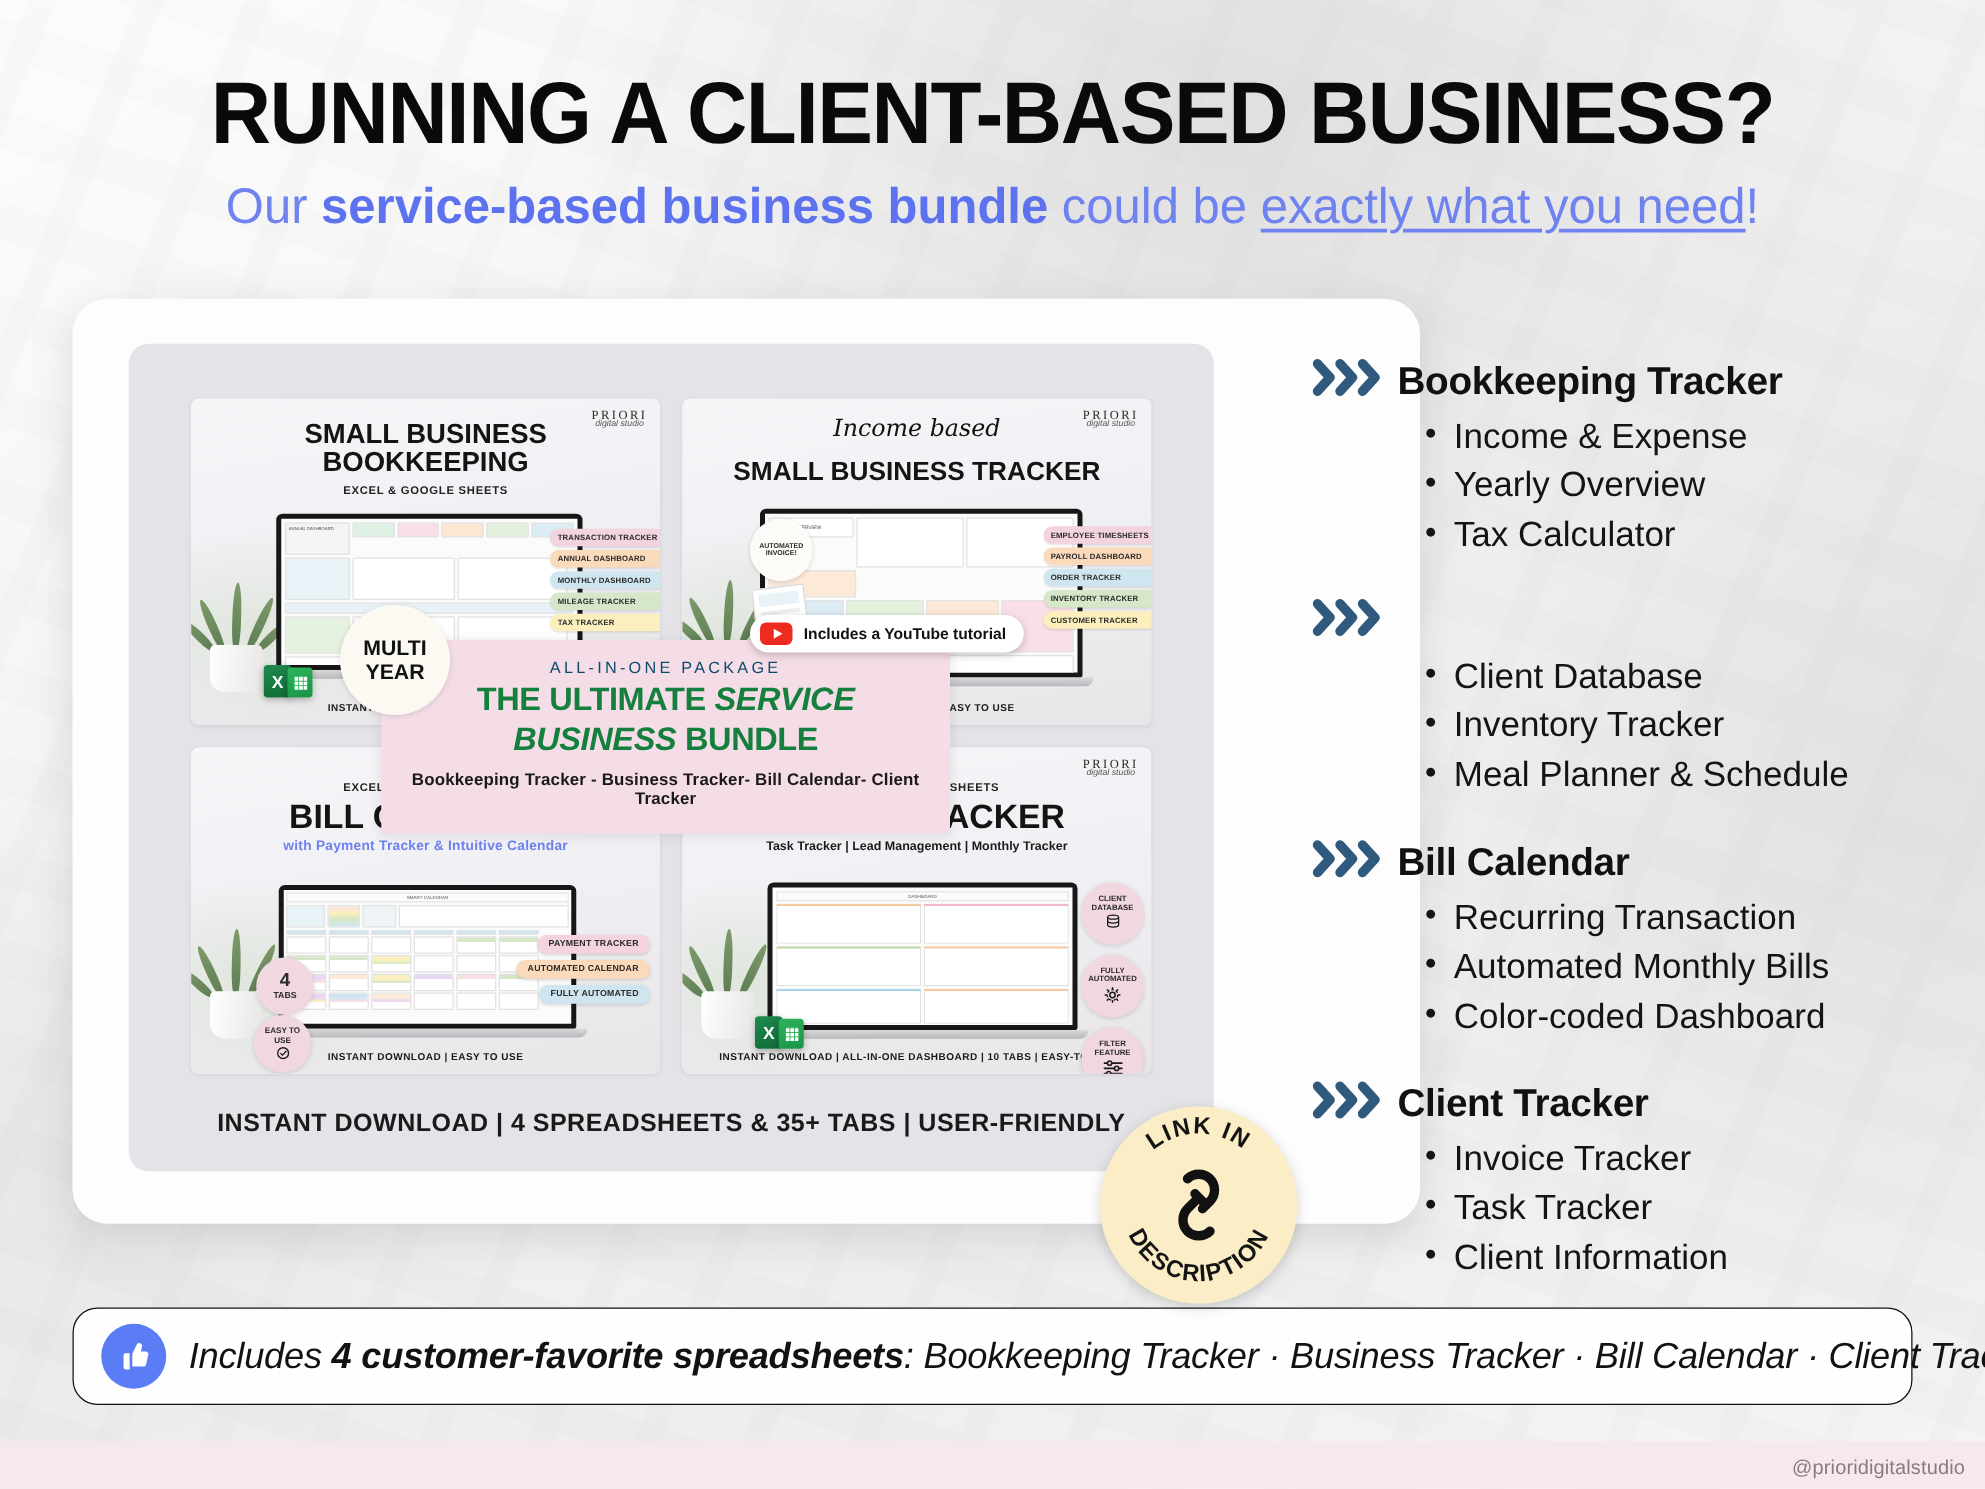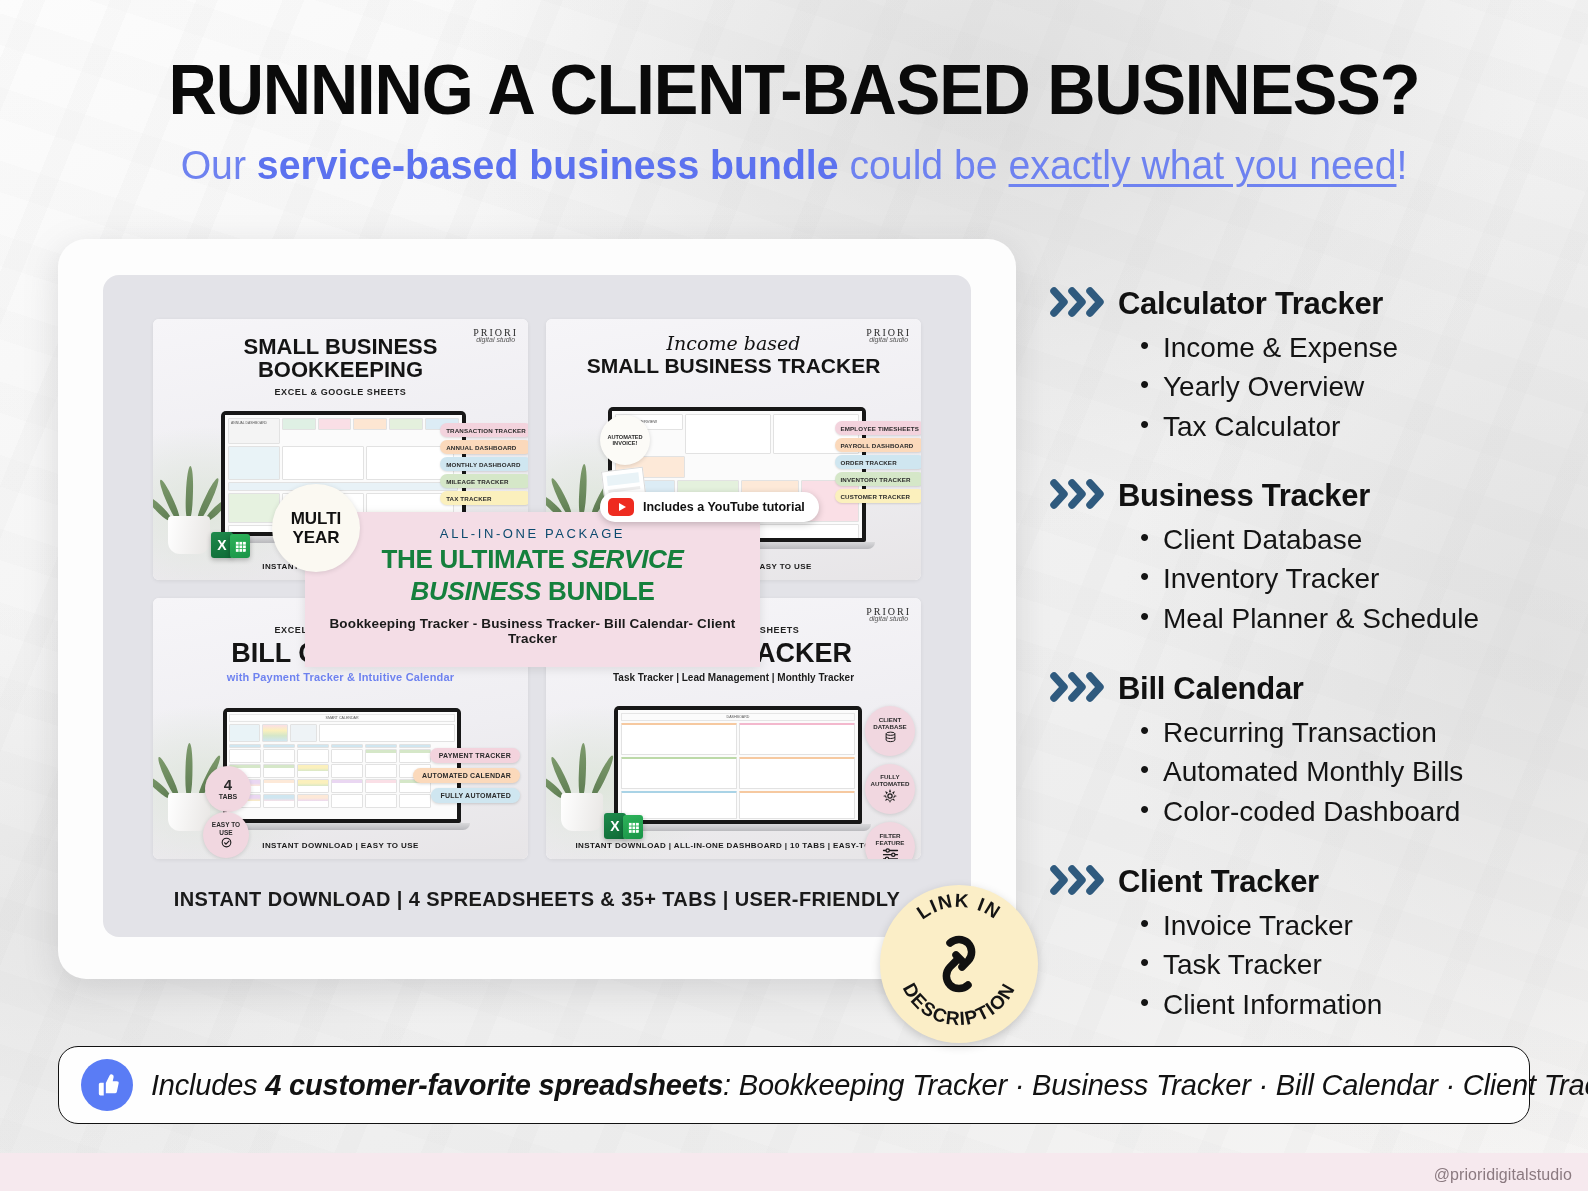--- a/index.html
+++ b/index.html
@@ -44,21 +44,21 @@
   .subhead {
     position:absolute; left:0; right:0; top:143px; text-align:center;
     font-size:40px; color:#6e82f0; font-weight:400; white-space:nowrap;
     transform:scaleX(.98); transform-origin:center;
   }
   .subhead b { font-weight:700; color:#5c72ef; }
   .subhead u { text-decoration:underline; text-underline-offset:5px; text-decoration-thickness:3px; }
 
   
   .left-card {
-    position:absolute; left:58px; top:239px; width:958px; height:740px;
+    position:absolute; left:58px; top:239px; width:1078px; height:740px;
     background:#fdfdfd; border-radius:28px;
     box-shadow:0 10px 34px rgba(120,120,125,.22);
   }
   .inner-card {
     position:absolute; left:45px; top:36px; width:868px; height:662px;
     background:#e3e3e8; border-radius:16px;
   }
   .grid {
     position:absolute; left:50px; top:44px; width:768px; height:540px;
     display:grid; grid-template-columns:1fr 1fr; grid-template-rows:1fr 1fr;
@@ -284,21 +284,21 @@
         </div>
 
         <div class="pcard">
           <div class="pcard-bg"></div>
           <div class="brand">
             <div class="b1">PRIORI</div>
             <div class="b2">digital studio</div>
           </div>
           <div class="ptitle" style="font-size:21px;top:14px;">
             <div class="pscript">Income based</div>
-            <div style="margin-top:2px;">SMALL BUSINESS TRACKER</div>
+            <div style="margin-top:14px;">SMALL BUSINESS TRACKER</div>
           </div>
           <div class="plant" style="bottom:30px;">
             <div class="leaf" style="left:26px;height:52px;transform:rotate(3deg);"></div>
             <div class="leaf" style="left:15px;height:42px;transform:rotate(-26deg);"></div>
             <div class="leaf" style="left:37px;height:44px;transform:rotate(27deg);"></div>
             <div class="leaf" style="left:7px;height:30px;transform:rotate(-47deg);"></div>
             <div class="pot"></div>
           </div>
           <div class="laptop" style="left:62px;top:88px;width:258px;">
             <div class="screen" style="height:135px;">
@@ -558,41 +558,40 @@
     <div class="group-head">
       <span class="chev">
         <svg width="58" height="34" viewBox="0 0 58 34">
             <g fill="none" stroke="#2f5a7e" stroke-width="7.5" stroke-linecap="round" stroke-linejoin="round">
               <path d="M6 6l10 11L6 28"></path>
               <path d="M24 6l10 11-10 11"></path>
               <path d="M42 6l10 11-10 11"></path>
             </g>
           </svg>
       </span>
-      <span class="group-title">Calculator Tracker</span>
+      <span class="group-title">Bookkeeping Tracker</span>
     </div>
     <ul class="bullets">
       <li>Income &amp; Expense</li>
       <li>Yearly Overview</li>
       <li>Tax Calculator</li>
     </ul>
   </div>
 
   <div class="group" style="top:477px;">
     <div class="group-head">
       <span class="chev">
         <svg width="58" height="34" viewBox="0 0 58 34">
             <g fill="none" stroke="#2f5a7e" stroke-width="7.5" stroke-linecap="round" stroke-linejoin="round">
               <path d="M6 6l10 11L6 28"></path>
               <path d="M24 6l10 11-10 11"></path>
               <path d="M42 6l10 11-10 11"></path>
             </g>
           </svg>
       </span>
-      <span class="group-title">Business Tracker</span>
     </div>
     <ul class="bullets">
       <li>Client Database</li>
       <li>Inventory Tracker</li>
       <li>Meal Planner &amp; Schedule</li>
     </ul>
   </div>
 
   <div class="group" style="top:670px;">
     <div class="group-head">

